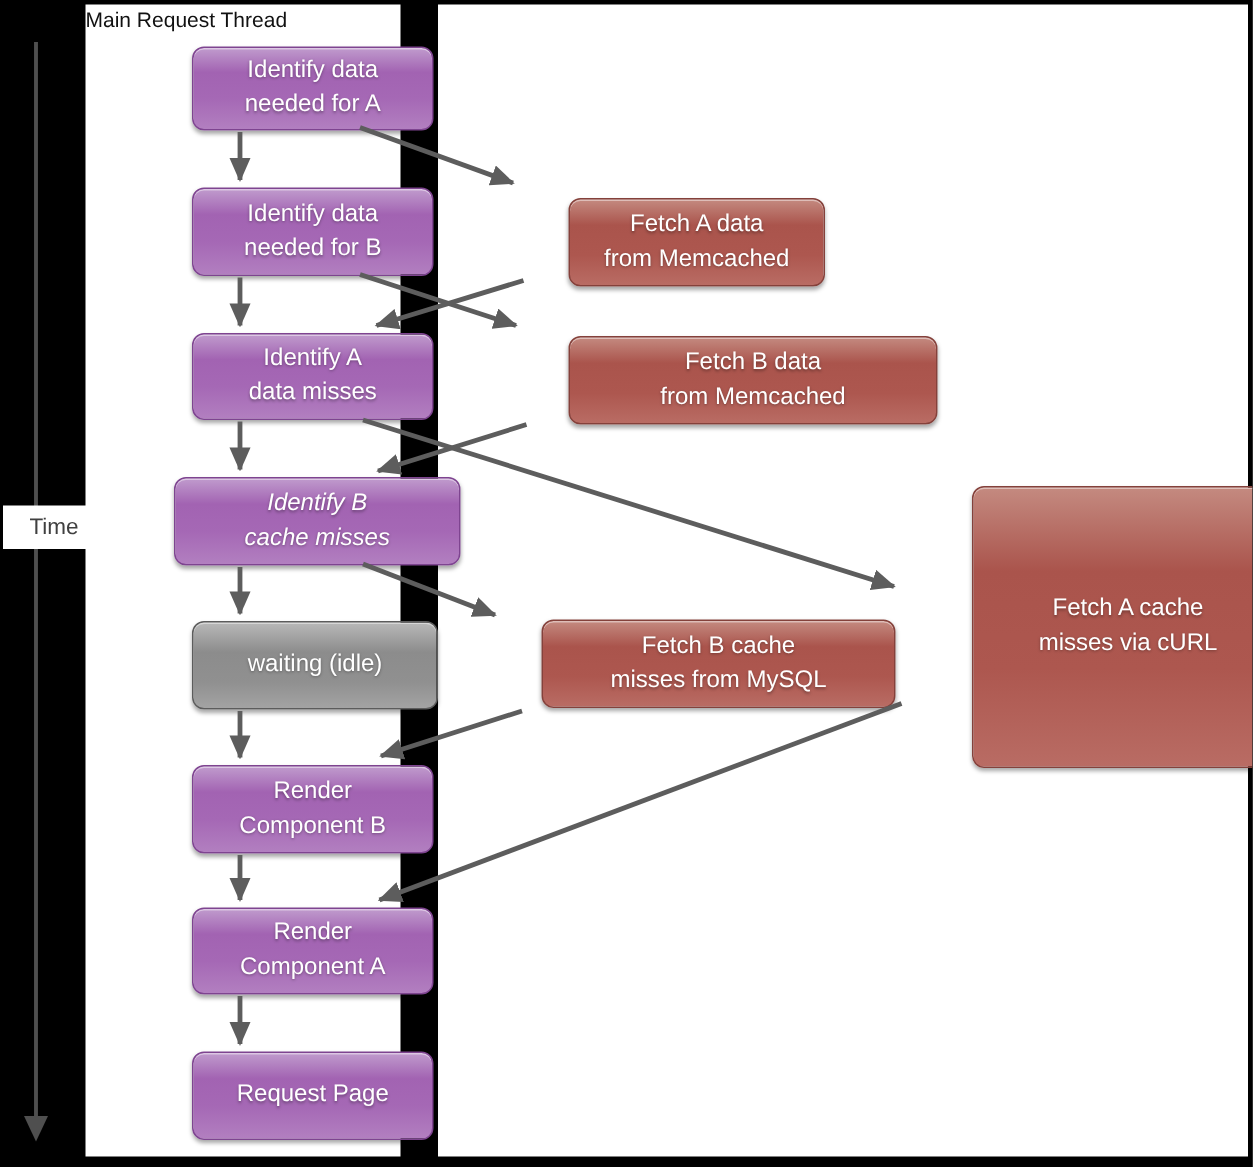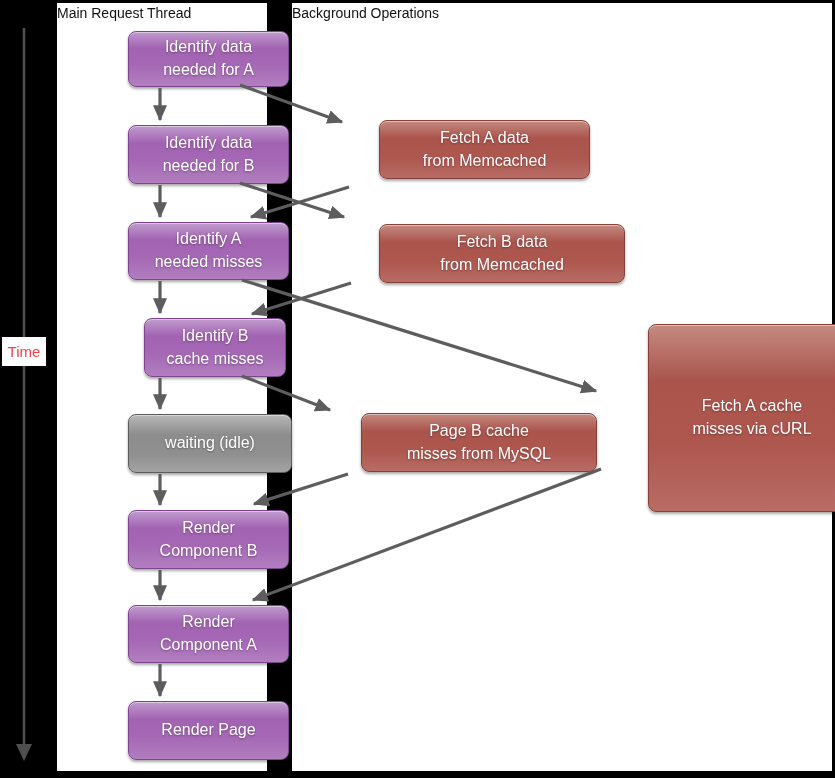--- a/index.html
+++ b/index.html
@@ -68,88 +68,88 @@
   }
   .edge { stroke: #5d5d5d; stroke-width: 3.2; fill: none; }
 
   .time-label {
     position: absolute;
     left: 2px;
     top: 337px;
     width: 44px;
     height: 29px;
     background: #ffffff;
-    color: #ef4444;
+    color: #404040;
     font-size: 15px;
     display: flex;
     align-items: center;
     justify-content: center;
     z-index: 5;
+    padding-left: 12px;
   }
   .time-svg { position: absolute; left: 0; top: 0; z-index: 1; pointer-events: none; }
   .time-line { stroke: #4f4f4f; stroke-width: 2.6; }
   .time-head { fill: #4f4f4f; }
 </style>
 </head>
 <body>
 
 <div class="canvas">
 
   <svg class="time-svg" width="60" height="778">
     <line class="time-line" x1="24" y1="28" x2="24" y2="744"></line>
     <polygon class="time-head" points="16,744 32,744 24,761"></polygon>
   </svg>
   <div class="time-label">Time</div>
 
   <div class="col col-left"></div>
   <div class="col col-right"></div>
   <div class="col-title col-title-left">Main Request Thread</div>
-  <div class="col-title col-title-right">Background Operations</div>
 
   <div class="node node-purple" style="left:80px; top:31px; width:161px; height:56px;">
     <span>Identify data
 needed for A</span>
   </div>
   <div class="node node-purple" style="left:80px; top:125px; width:161px; height:59px;">
     <span>Identify data
 needed for B</span>
   </div>
   <div class="node node-purple" style="left:80px; top:222px; width:161px; height:58px;">
     <span>Identify A
-needed misses</span>
+data misses</span>
   </div>
-  <div class="node node-purple" style="left:96px; top:318px; width:142px; height:59px;">
+  <div class="node node-purple" style="left:68px; top:318px; width:191px; height:59px;font-style:italic;">
     <span>Identify B
 cache misses</span>
   </div>
   <div class="node node-gray" style="left:80px; top:414px; width:164px; height:59px;">
     <span>waiting (idle)</span>
   </div>
   <div class="node node-purple" style="left:80px; top:510px; width:161px; height:59px;">
     <span>Render
 Component B</span>
   </div>
   <div class="node node-purple" style="left:80px; top:605px; width:161px; height:58px;">
     <span>Render
 Component A</span>
   </div>
   <div class="node node-purple" style="left:80px; top:701px; width:161px; height:59px;">
-    <span>Render Page</span>
+    <span>Request Page</span>
   </div>
 
-  <div class="node node-red" style="left:331px; top:120px; width:211px; height:59px;justify-content:center;">
+  <div class="node node-red" style="left:331px; top:132px; width:171px; height:59px;justify-content:center;">
     <span>Fetch A data
 from Memcached</span>
   </div>
   <div class="node node-red" style="left:331px; top:224px; width:246px; height:59px;">
     <span>Fetch B data
 from Memcached</span>
   </div>
   <div class="node node-red" style="left:313px; top:413px; width:236px; height:59px;">
-    <span>Page B cache
+    <span>Fetch B cache
 misses from MySQL</span>
   </div>
   <div class="node node-red" style="left:600px; top:324px; width:208px; height:188px;">
     <span>Fetch A cache
 misses via cURL</span>
   </div>
 
   <svg class="edges" width="835" height="778">
     <defs>
       <marker id="ah" viewBox="0 0 5 4.4" refX="4.6" refY="2.2" markerWidth="5" markerHeight="4.4" orient="auto">

